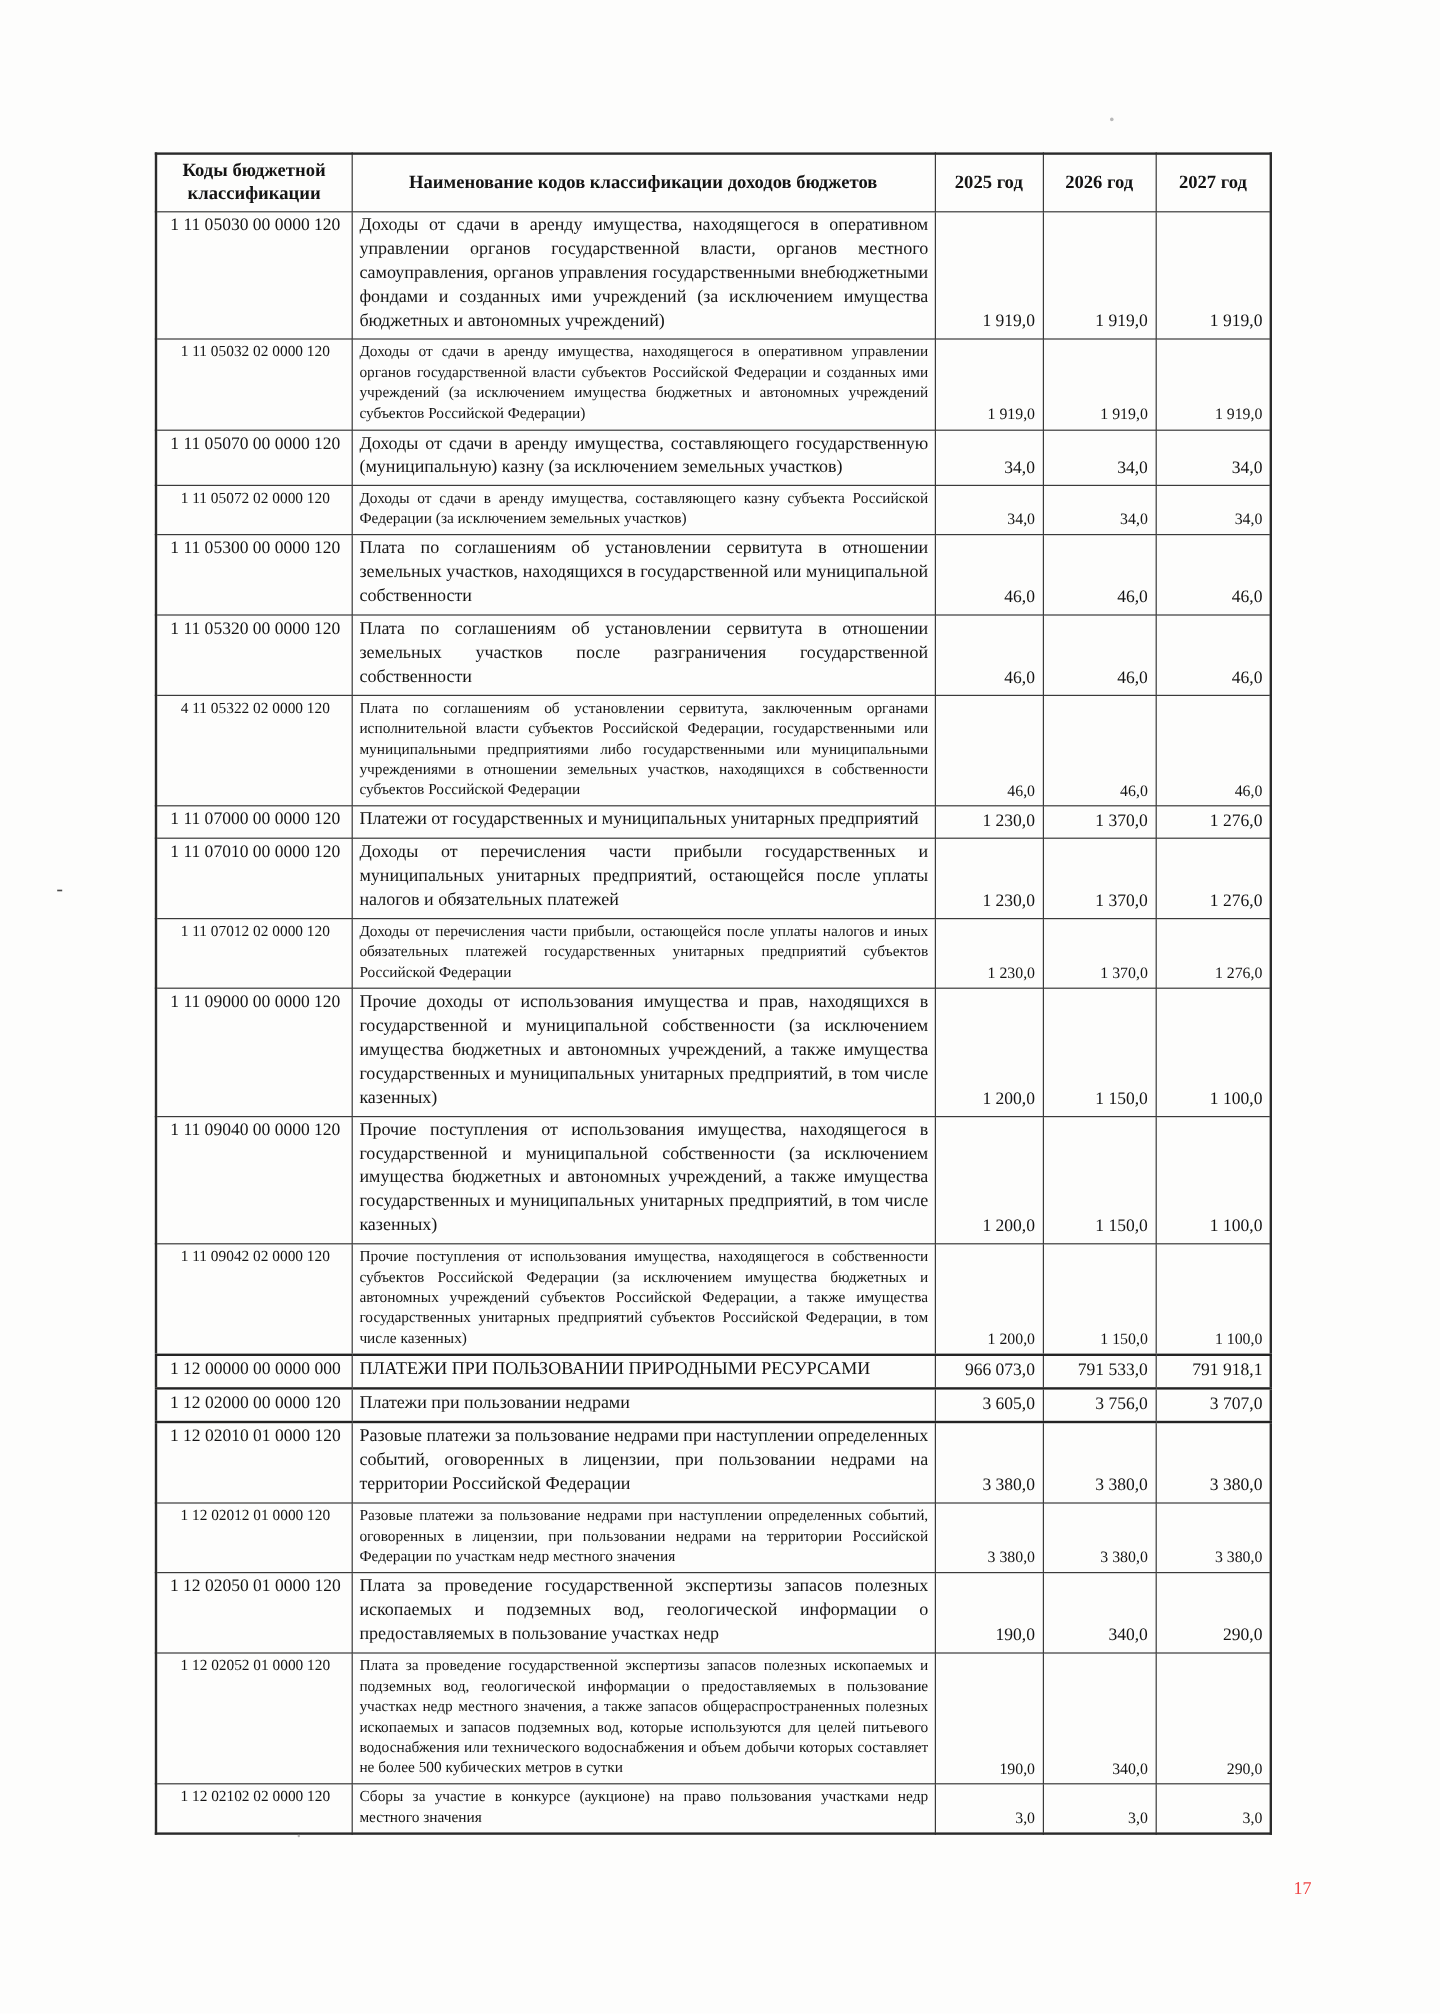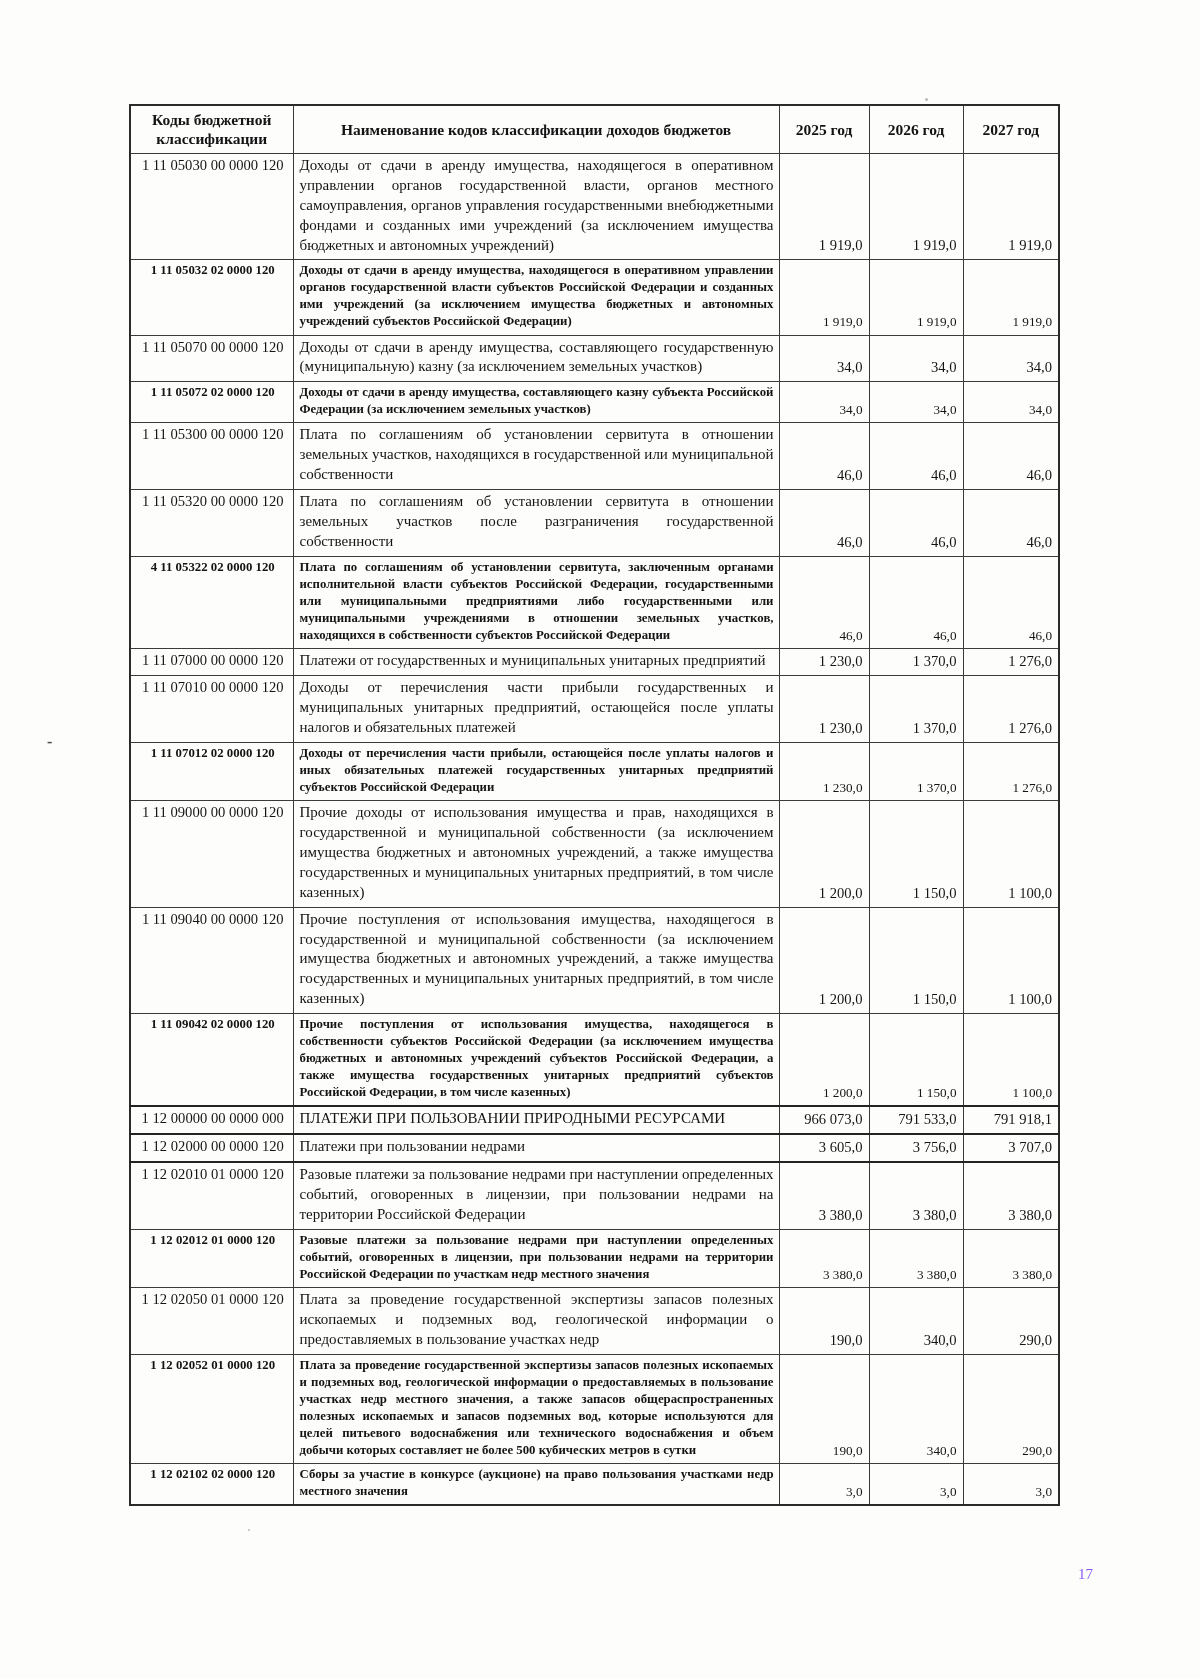--- a/index.html
+++ b/index.html
@@ -8,21 +8,21 @@
     width: 1200px; height: 1678px;
     position: relative;
     font-family: "Liberation Serif", "DejaVu Serif", serif;
     color: #141414;
     background: #fdfdfc;
   }
   .page { position: absolute; inset: 0; }
 
   table.budget {
     position: absolute;
-    left: 129px; top: 104px;
+    left: 129px; top: 127px;
     width: 929px;
     border-collapse: collapse;
     table-layout: fixed;
     border-radius: 12px;
   }
   table.budget th, table.budget td {
     border: 1px solid #3a3a3a;
   }
   table.budget { border: 2px solid #2b2b2b; }
 
@@ -55,35 +55,35 @@
     line-height: 1.33;
   }
   td.val {
     vertical-align: bottom;
     text-align: right;
     padding: 2px 6px 4px 2px;
     font-size: 14.6px;
     line-height: 1.3;
   }
 
-  tr.small td.name, tr.small td.code { font-size: 12.8px; line-height: 1.33; font-weight: bold; }
+  tr.small td.name, tr.small td.code { font-size: 12.8px; line-height: 1.33; }
   tr.small td.val { font-size: 13.2px; }
 
   tr.bold td { font-weight: normal; }
   tr.major td {
     border-top: 2.5px solid #232323;
     border-bottom: 2.5px solid #232323;
     margin-top: 44px;
   }
 
   .page-number {
     position: absolute;
     left: 1078px; top: 1566px;
     font-size: 15px;
-    color: #8b5cf6;
+    color: #ef4444;
   }
   .margin-mark {
     position: absolute;
     left: 47px; top: 733px;
     font-size: 16px;
     font-weight: bold;
     color: #4a4a4a;
   }
   .speck { position: absolute; background: #b9b9b9; border-radius: 50%; }
   .speck.s1 { left: 925px; top: 98px;  width: 3px; height: 3px; }

